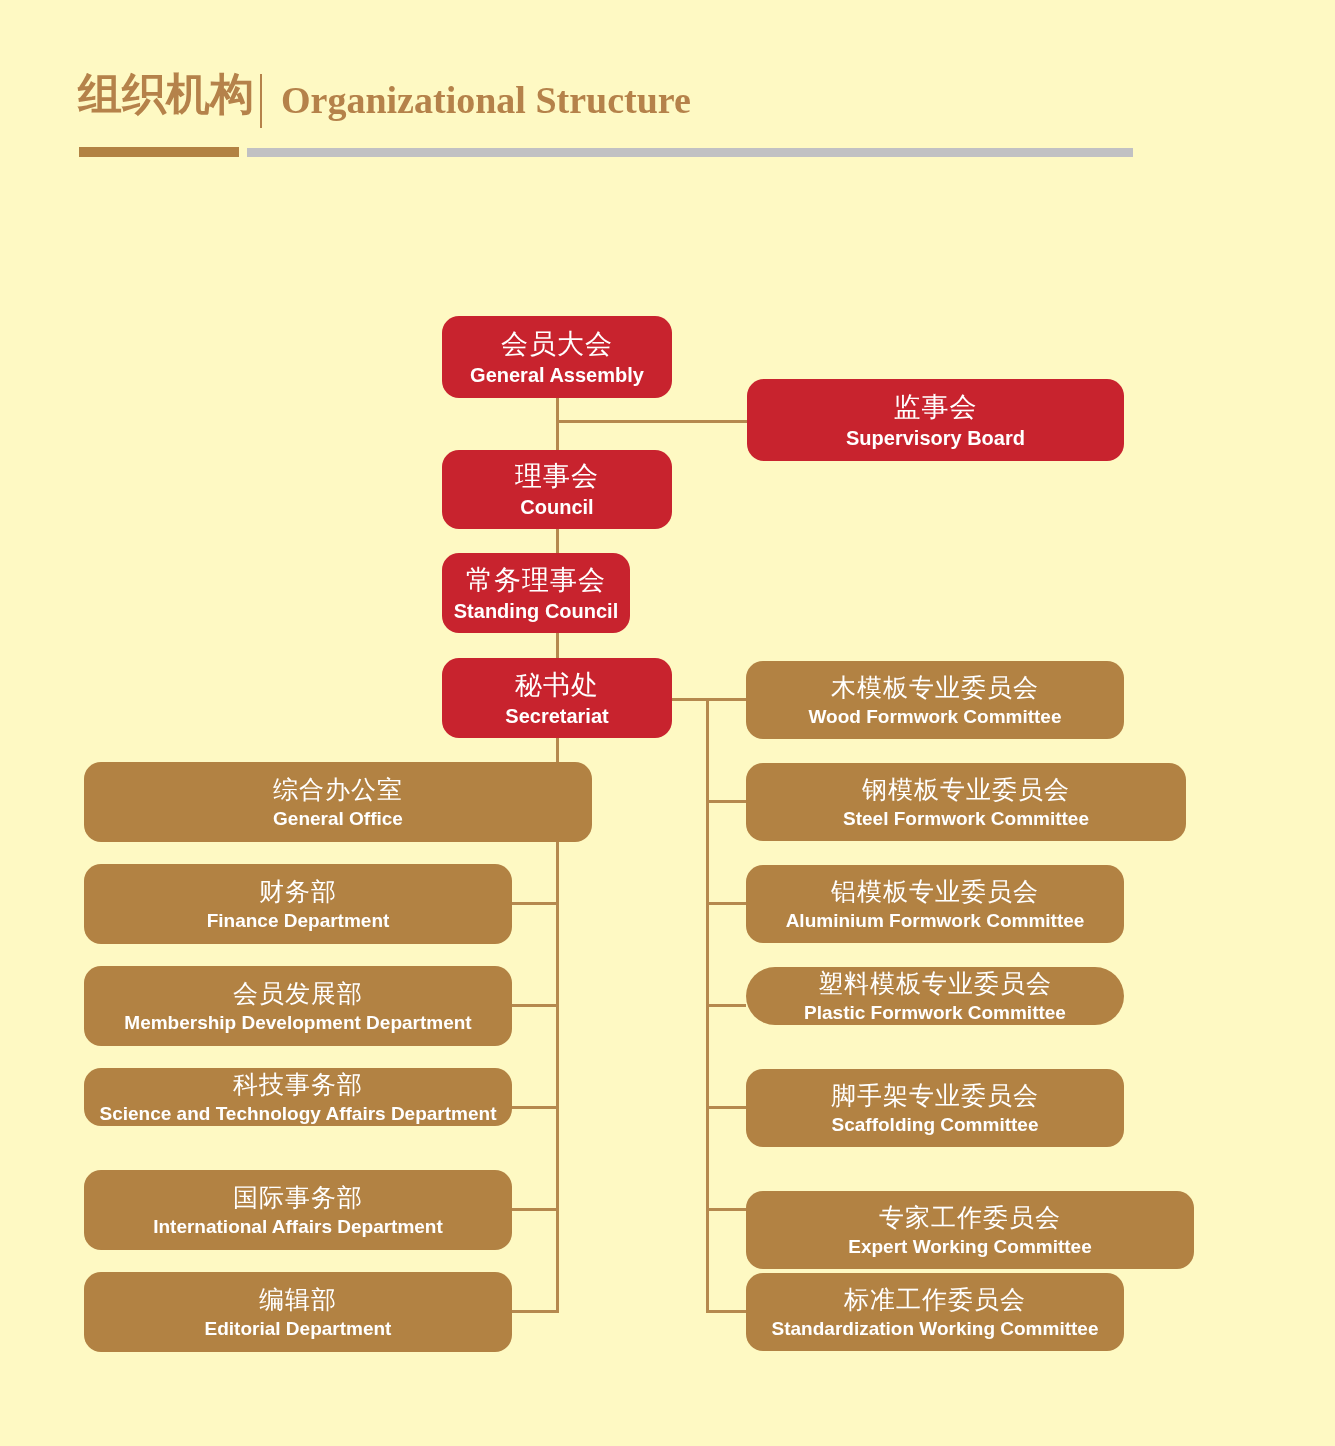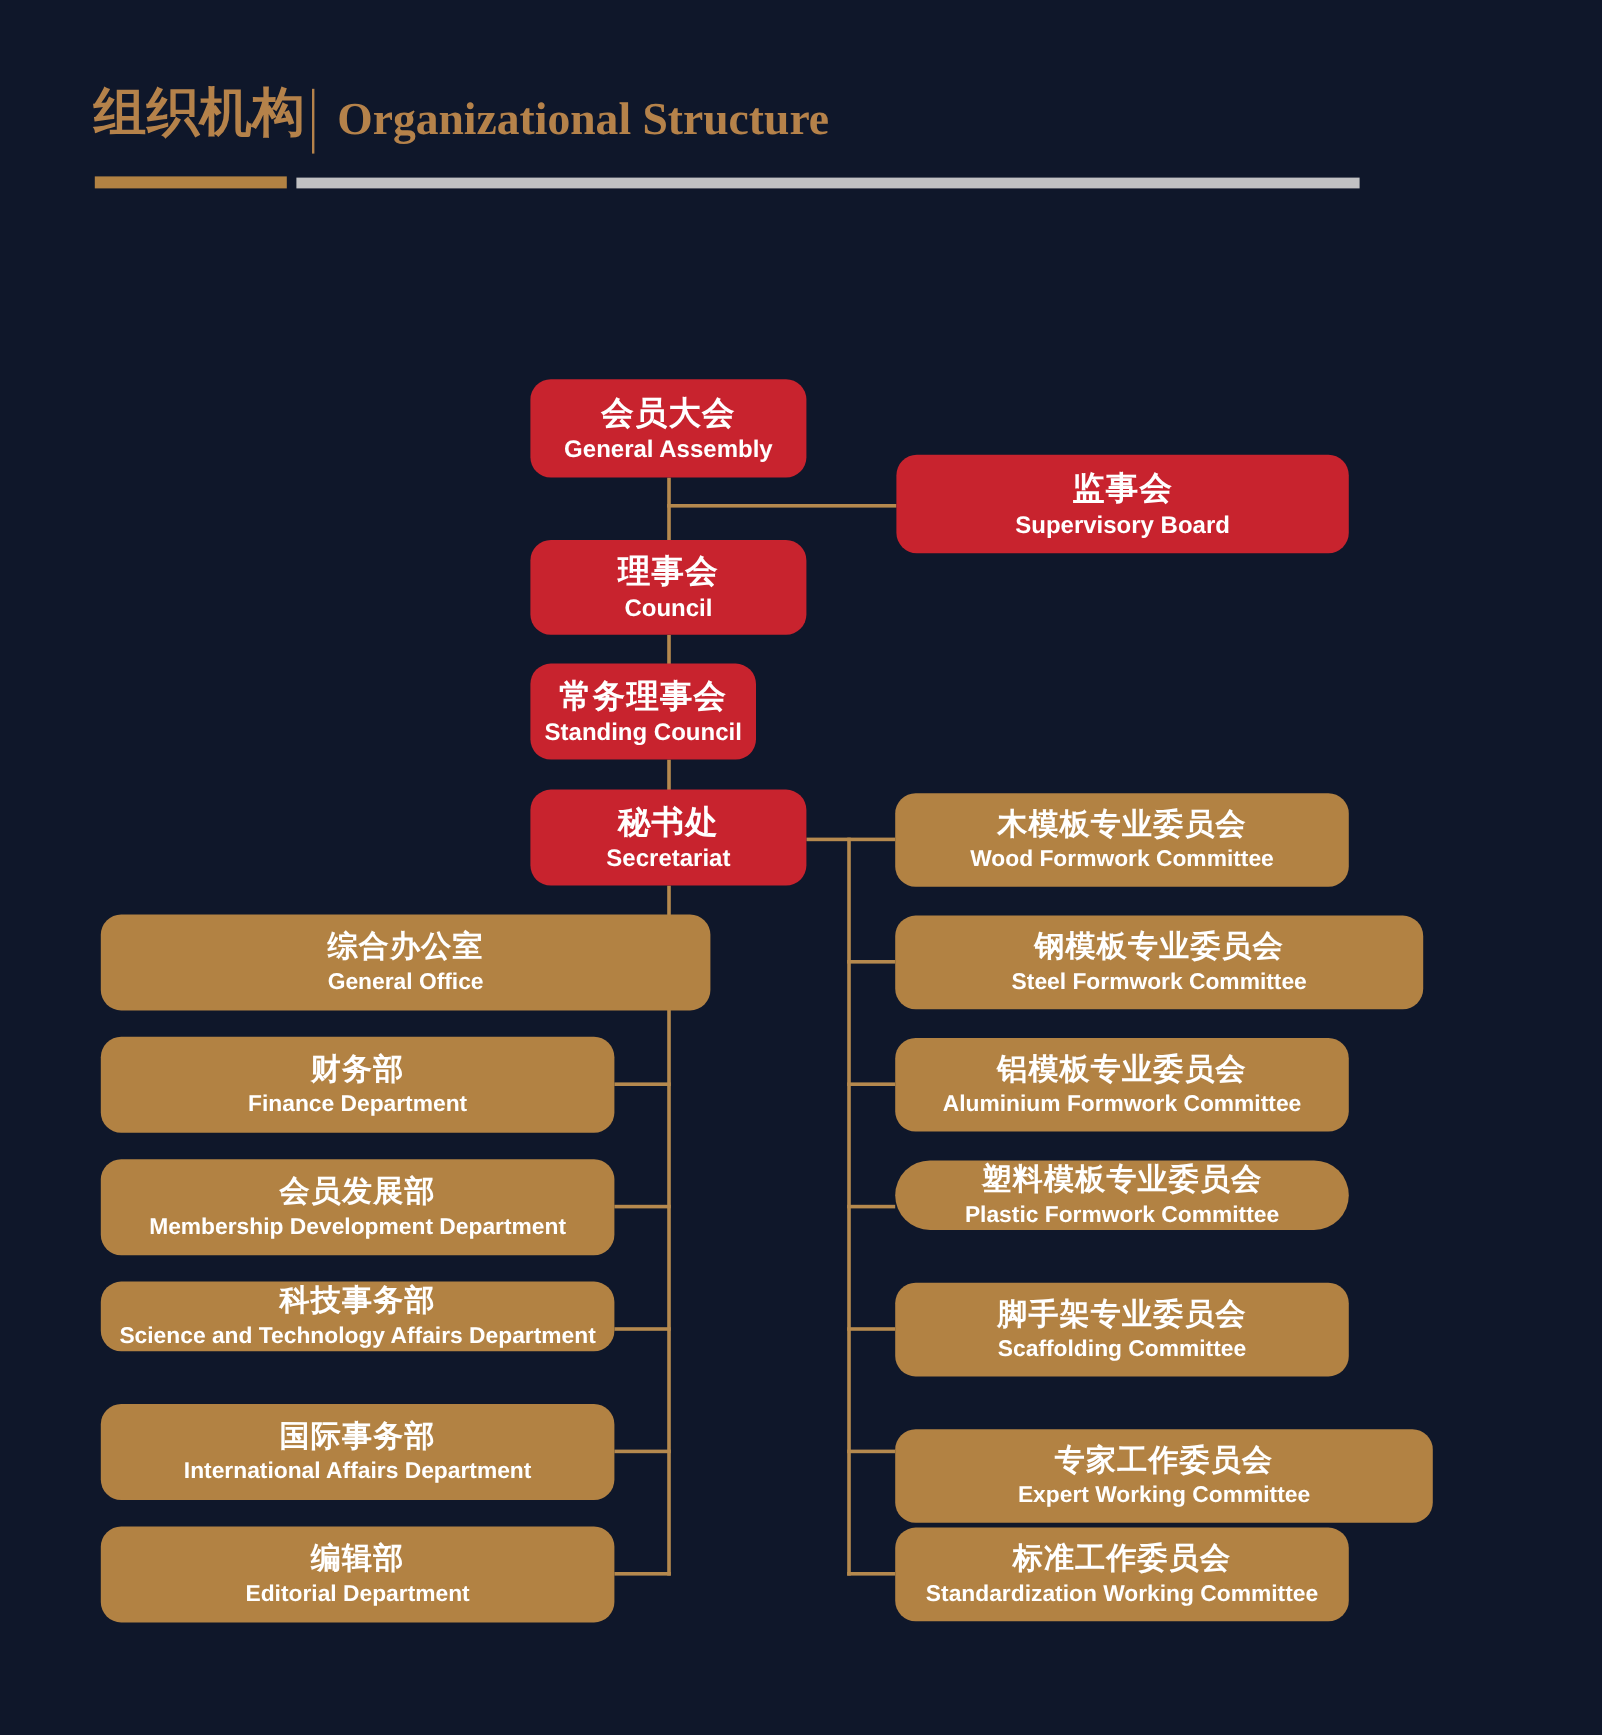--- a/index.html
+++ b/index.html
@@ -6,21 +6,21 @@
     --red:#C8232E;
     --gold:#B28243;
     --line:#B5894E;
     --header_text:#B5824A;
     --gray_bar:#C1C1C3;
   }
   html,body{margin:0;padding:0;background:#ffffff;}
   .canvas{
     position:relative;
     width:1335px;height:1446px;
-    background:#0f172a;
+    background:#fef9c3;
     overflow:hidden;
     font-family:"Liberation Sans",sans-serif;
   }
   
   .hdr-zh{
     position:absolute;left:78px;top:68px;
     font-family:"DejaVu Serif",serif;
     font-weight:700;font-size:44px;line-height:52px;
     color:var(--header_text);
     letter-spacing:0px;
@@ -43,21 +43,21 @@
   .line{position:absolute;background:var(--line);z-index:0;}
   
   .node{
     position:absolute;z-index:1;
     border-radius:17px;
     color:#ffffff;
     display:flex;flex-direction:column;
     align-items:center;justify-content:center;
     text-align:center;
   }
-  .node .zh{font-weight:700;font-size:25px;line-height:33px;letter-spacing:1px;}
+  .node .zh{font-weight:400;font-size:25px;line-height:33px;letter-spacing:1px;}
   .node .en{font-weight:700;font-size:19px;line-height:25px;}
   .red{background:var(--red);}
   .red .zh{font-size:27px;line-height:35px;}
   .red .en{font-size:20px;line-height:26px;}
   .gold{background:var(--gold);}
 </style>
 </head>
 <body>
 
 <div class="canvas">

